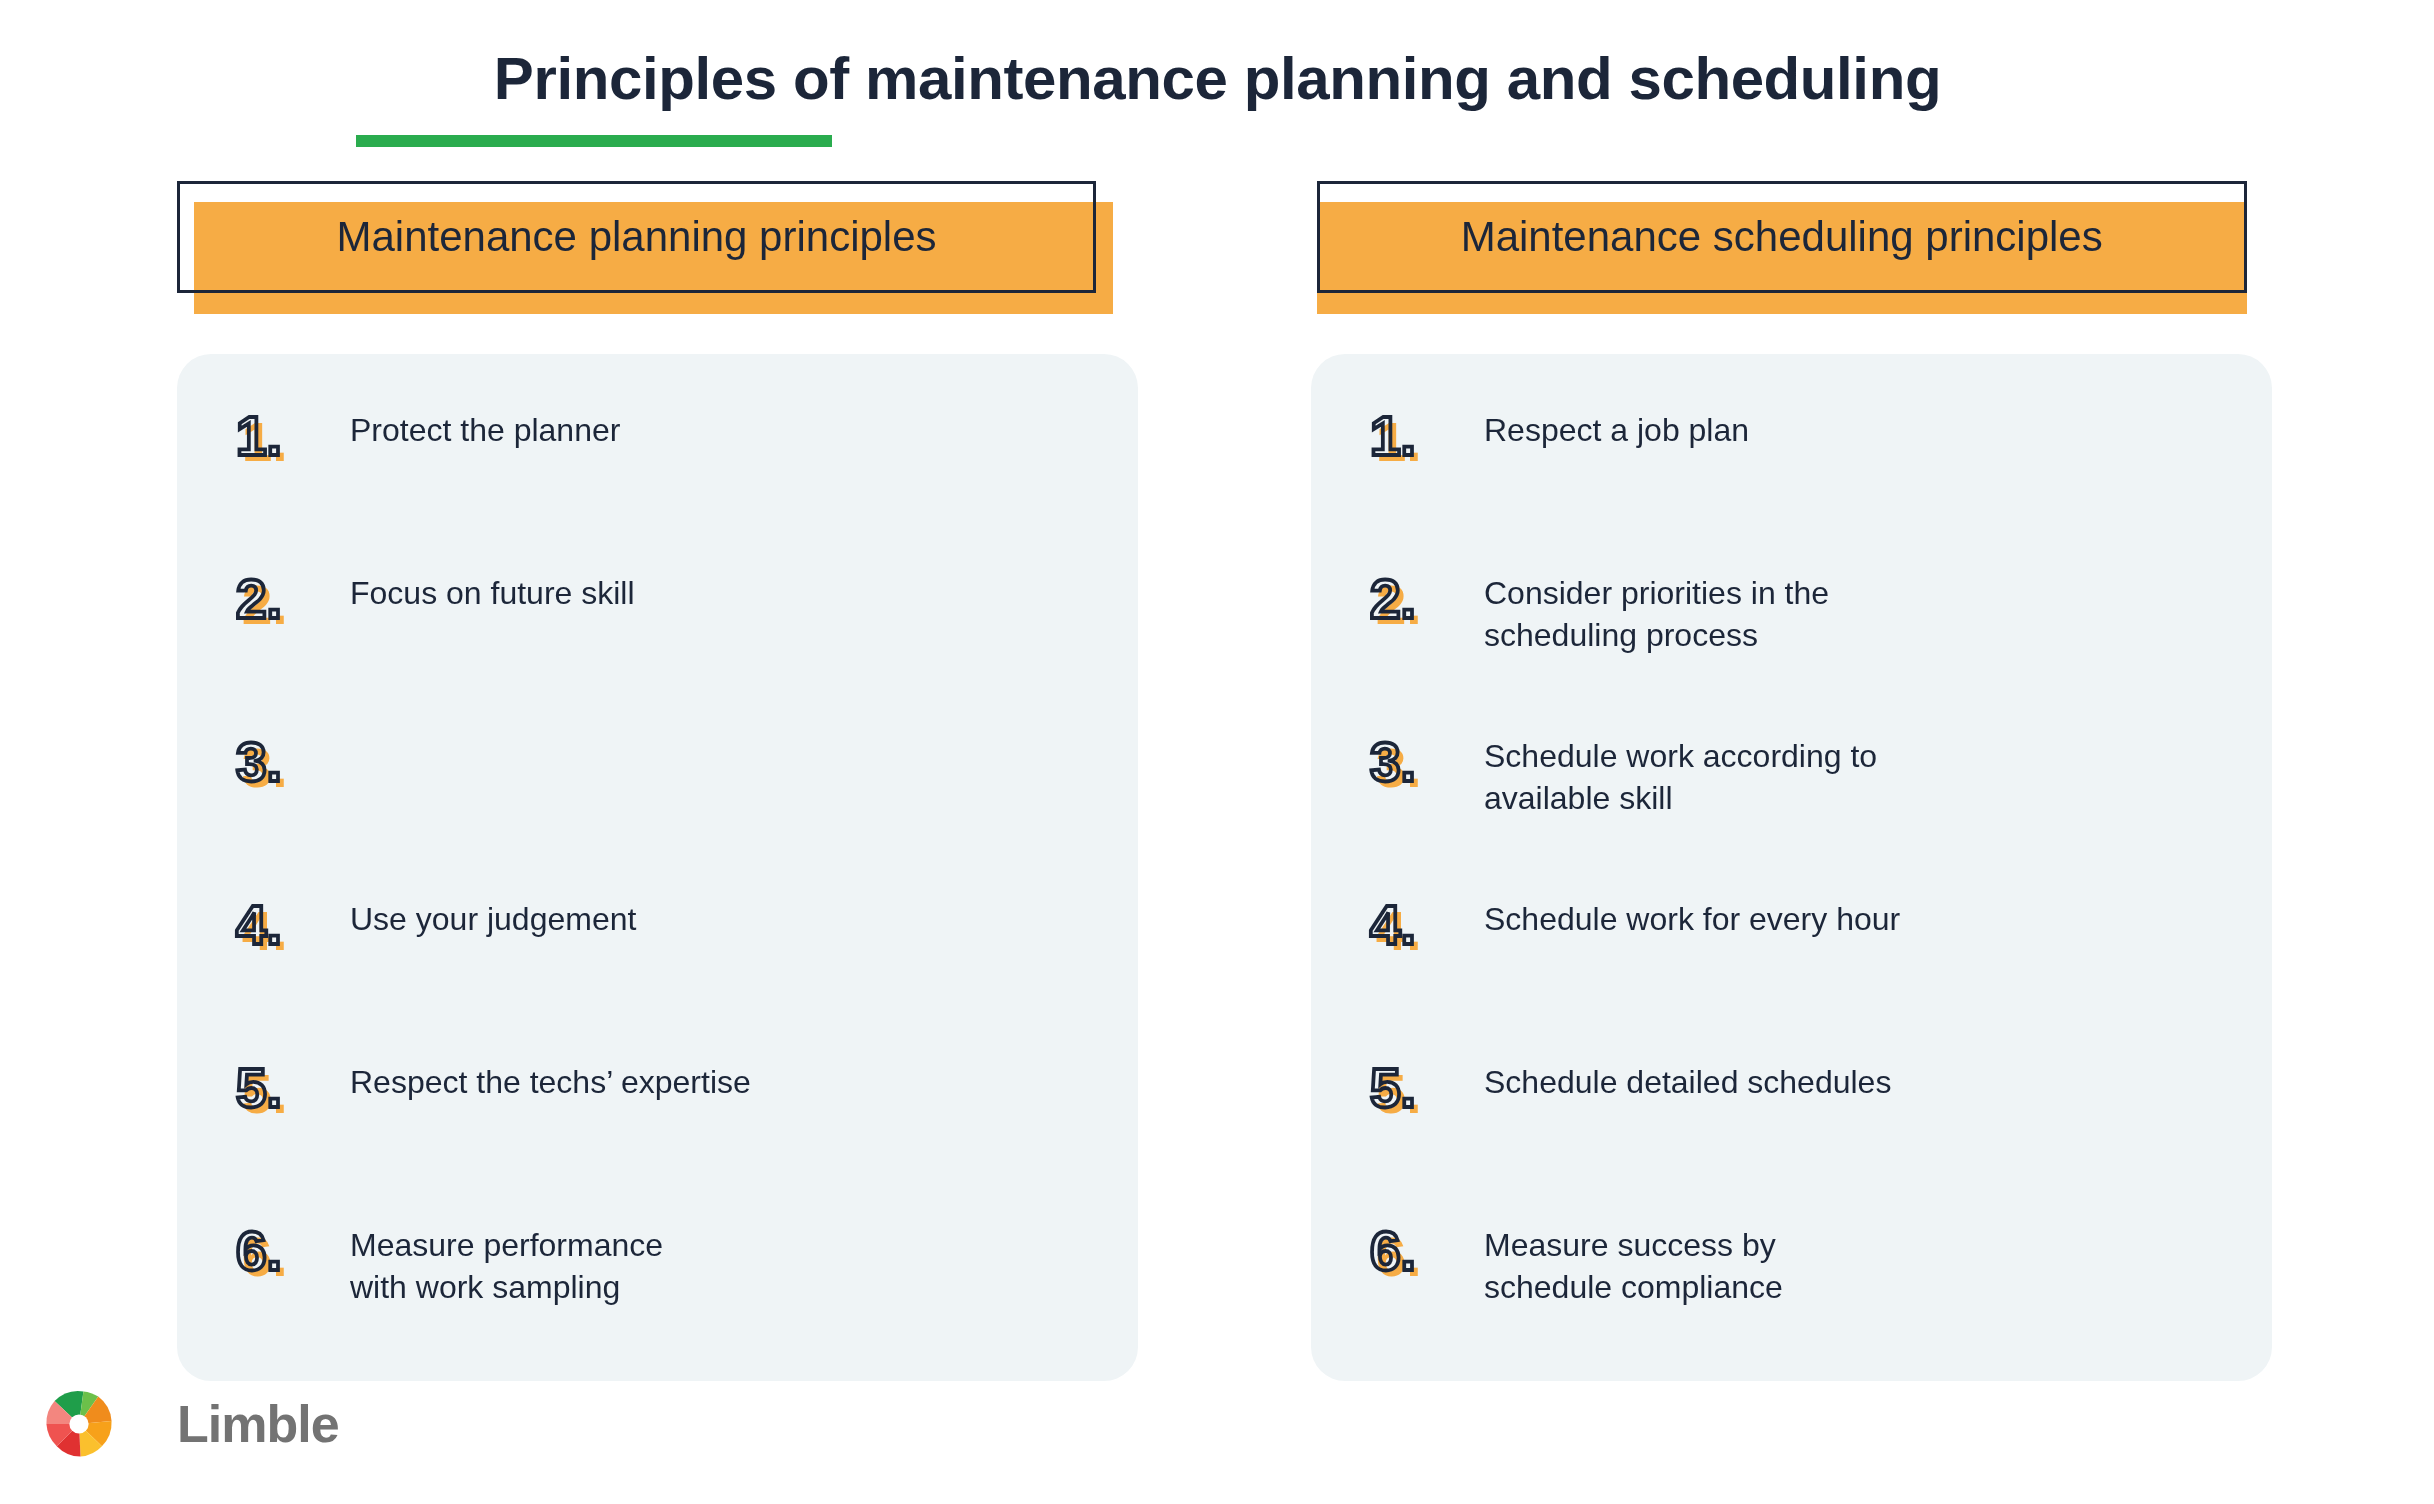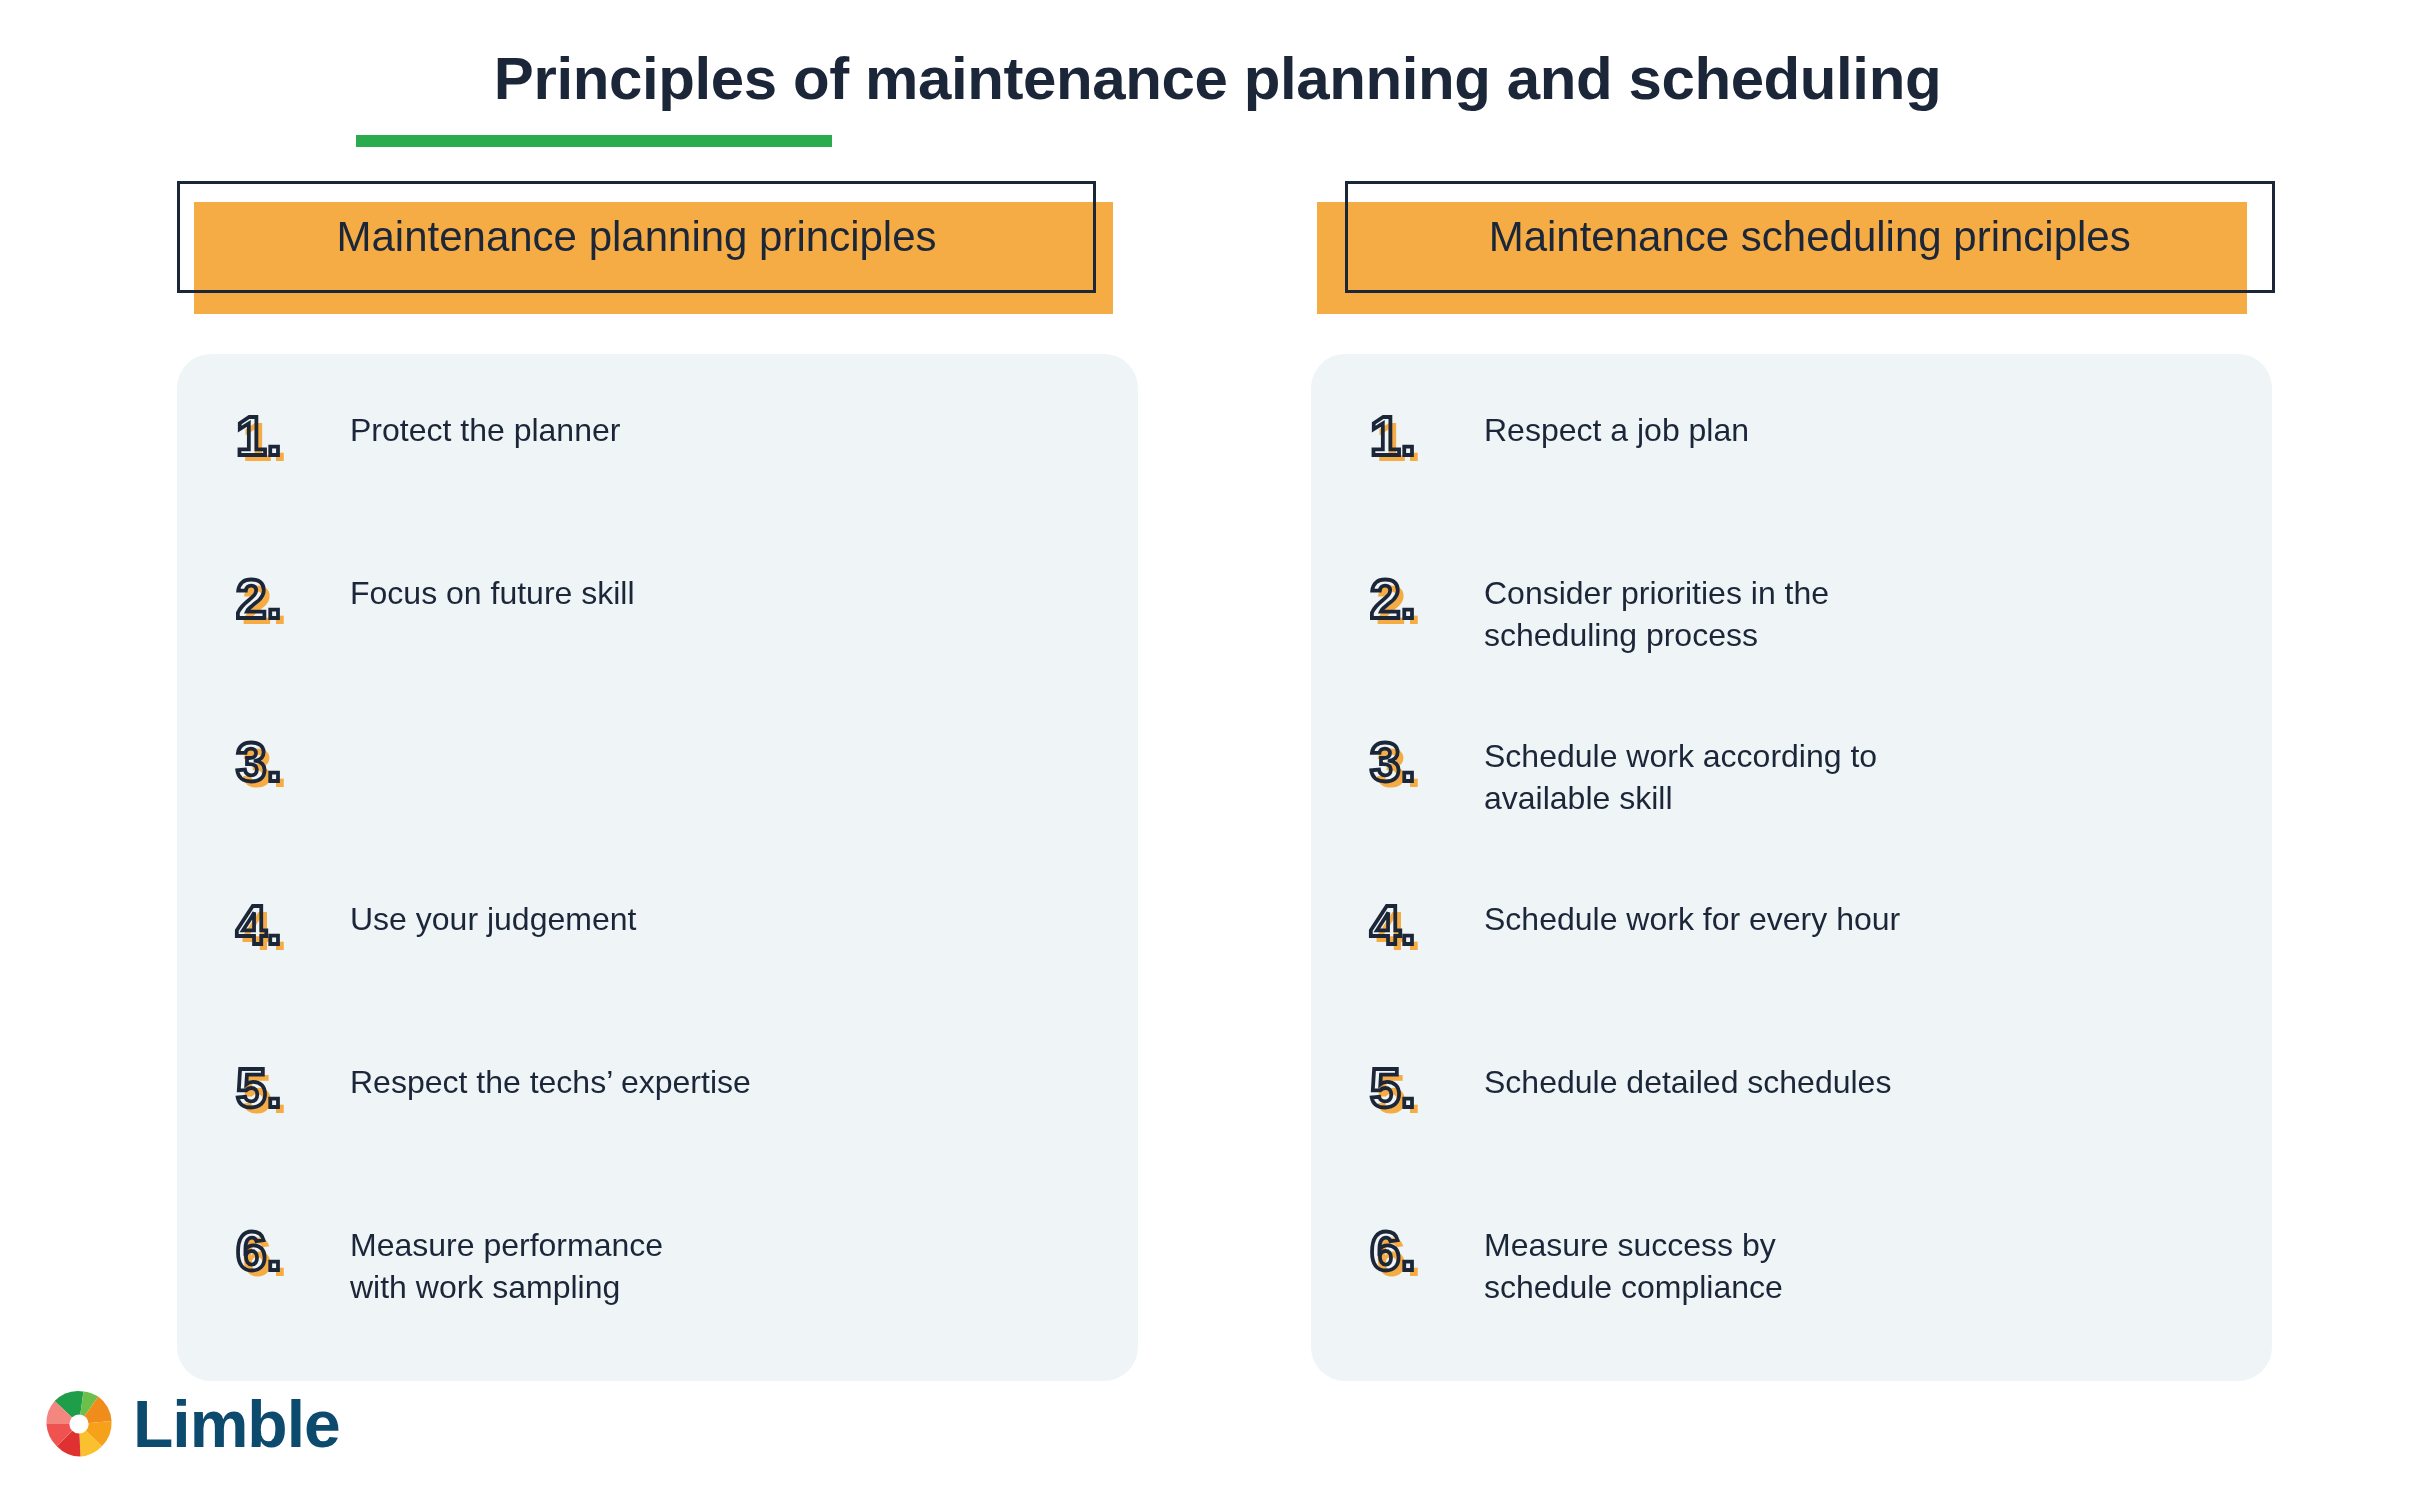--- a/index.html
+++ b/index.html
@@ -87,21 +87,21 @@
   .plaque-label {
     position: relative;
     z-index: 2;
     font-size: 42px;
     font-weight: 400;
     color: #1c2639;
     line-height: 1;
     white-space: nowrap;
   }
   .column.right .plaque-shadow { left: 5.7px; width: 930px; }
-  .column.right .plaque-box   { left: 5.7px; width: 930px; margin-left: 28px; }
+  .column.right .plaque-box   { left: 5.7px; width: 930px; }
 
   
   .panel {
     position: relative;
     width: 961px;
     min-height: 1013px;
     background: #eff4f6;
     border-radius: 34px;
     padding: 51px 32px 51px 32px;
   }
@@ -163,25 +163,26 @@
   .logo {
     position: absolute;
     left: 42px;
     bottom: 44px;
     display: flex;
     align-items: center;
     gap: 17px;
   }
   .logo-mark { width: 74px; height: 74px; display: block; }
   .logo-text {
-    font-size: 66px;
+    font-size: 52px;
     font-weight: 700;
-    color: #0c4a6e;
+    color: #737373;
     letter-spacing: -1px;
     line-height: 1;
+    margin-left: 44px;
   }
 </style>
 </head>
 <body>
 
 <div class="title-wrap">
   <h1 class="page-title">Principles of maintenance planning and scheduling</h1>
 </div>
 <div class="title-underline"></div>
 

